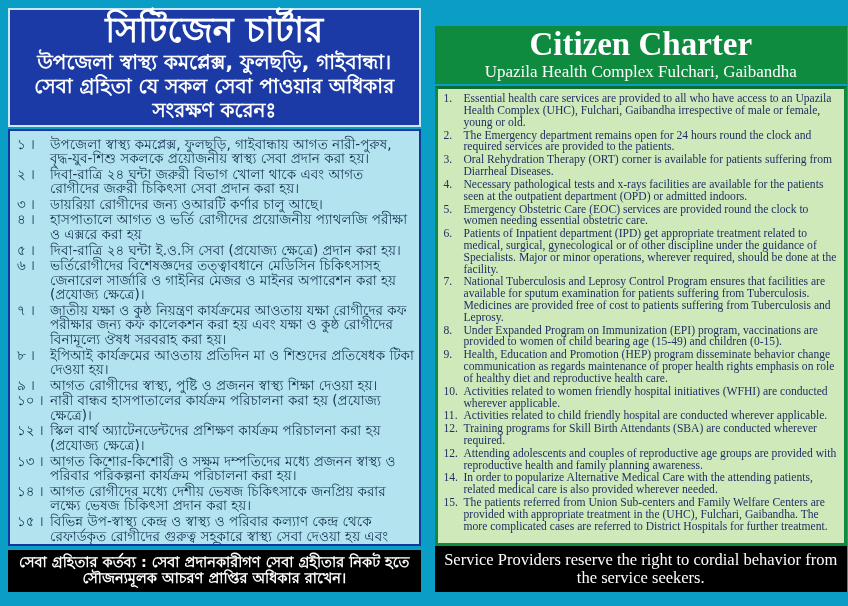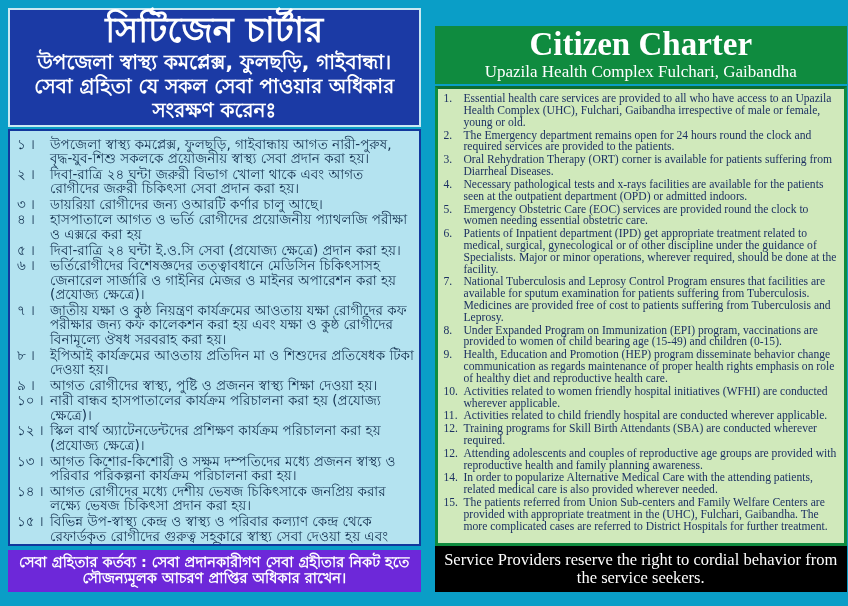--- a/index.html
+++ b/index.html
@@ -36,21 +36,21 @@
     padding: 6px 3px 3px 7px;
     color: #13304f;
     font-size: 13.5px;
     line-height: 1.08;
     overflow: hidden;
   }
   .list-blue .item { display: flex; margin-bottom: 1px; }
   .list-blue .num  { flex: 0 0 33px; white-space: nowrap; }
   .list-blue .txt  { flex: 1; }
   .footer-magenta {
-    background: #6d28d9;
+    background: #000000;
     color: #ffffff;
     font-size: 14.5px;
     font-weight: bold;
     text-align: center;
     padding: 5px 4px;
     margin-top: 4px;
     line-height: 1.1;
   }
 
   

